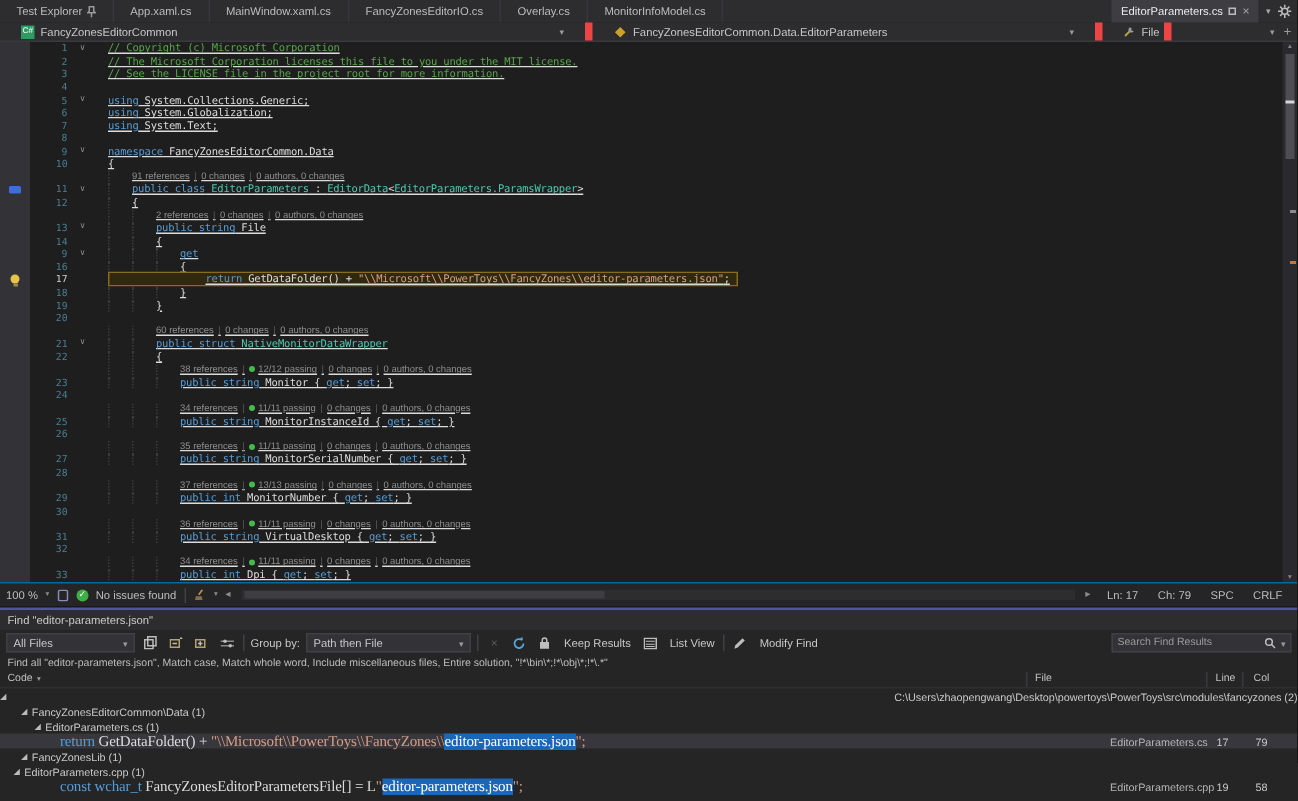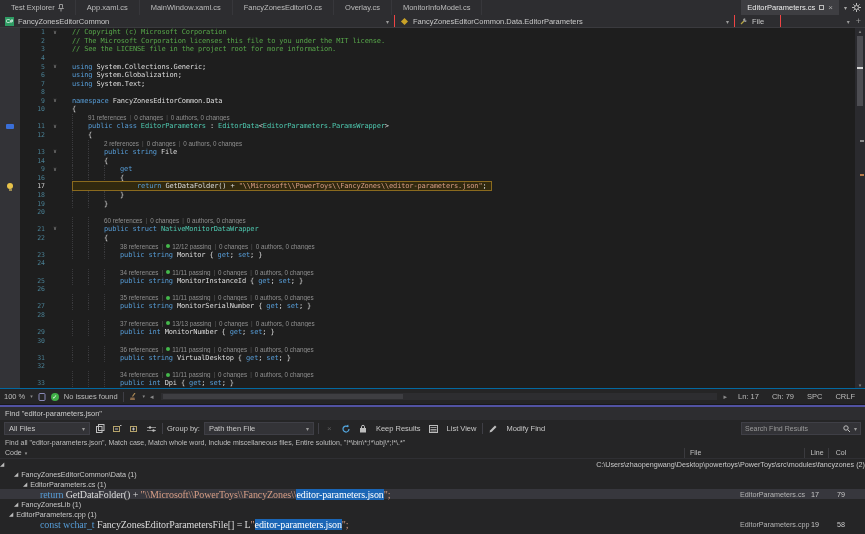--- a/index.html
+++ b/index.html
@@ -10,38 +10,38 @@
   
   .tabrow { height:15px; background:#2d2d30; display:flex; align-items:stretch; font-size:7.5px; color:#bdbdbd; }
   .tab { display:flex; align-items:center; padding:0 11px; gap:3px; border-right:1px solid #37373b; white-space:nowrap; }
   .tabrow-right { margin-left:auto; display:flex; align-items:center; gap:5px; padding-right:4px; }
   .tab-active { display:flex; align-items:center; gap:4px; background:#3e3e42; color:#ececec; padding:0 6px; height:100%; }
   .ticon { color:#a8a8a8; font-size:8px; line-height:1; }
   .pin-sq { width:5px; height:5px; border:1px solid #bcbcbc; display:inline-block; }
 
   
   .navrow { height:13px; background:#2d2d30; border-bottom:1px solid #3a3a3e; display:flex; align-items:stretch; font-size:7.5px; color:#c8c8c8; }
-  .combo { display:flex; align-items:center; gap:4px; padding:0 5px; border-right:1px solid #ef4444; }
+  .combo { display:flex; align-items:center; gap:4px; padding:0 14px; border-right:5px solid #ef4444; }
   .combo .caret { margin-left:auto; color:#9a9a9a; font-size:6px; }
   .combo-project { width:395px; }
   .combo-type { width:340px; }
   .combo-member { width:46px; }
   .nav-right { margin-left:auto; display:flex; align-items:center; gap:6px; padding-right:4px; color:#9a9a9a; }
   .csproj { width:9px; height:9px; background:#2e9b63; color:#fff; font-size:5.5px; line-height:9px; text-align:center; flex:none; }
   .clsicon { width:5px; height:5px; background:#c9a227; transform:rotate(45deg); flex:none; margin:0 2px; }
 
   
   .editor { position:relative; height:360px; background:linear-gradient(90deg,#333337 0 20px,#1e1e1e 20px); overflow:hidden; }
   .code-area { position:absolute; left:0; top:0; right:10px; bottom:0; display:flex; flex-direction:column; }
   .erow { height:8.571px; display:flex; align-items:center; white-space:pre; }
   .gm { width:20px; height:100%; flex:none; display:flex; align-items:center; justify-content:center; }
   .ln { width:30px; flex:none; text-align:right; padding-right:5px; font-family:"DejaVu Sans Mono",monospace; font-size:6.5px; color:#497f93; }
   .ln.cur { color:#d0d0d0; }
   .fd { width:10px; flex:none; color:#8c8c8c; font-size:5.5px; text-align:center; line-height:1; }
-  .ct { flex:1; display:flex; align-items:stretch; padding-left:12px; font-family:"DejaVu Sans Mono",monospace; font-size:7px; letter-spacing:-0.15px; color:#dcdcdc; overflow:hidden; }
+  .ct { flex:1; display:flex; align-items:stretch; padding-left:12px; font-family:"DejaVu Sans Mono",monospace; font-size:7px; letter-spacing:-0.15px; color:#dcdcdc; overflow:hidden;text-decoration:underline; }
   .ct > *, .hlbox > * { display:flex; align-items:center; }
   .ind { width:16px; flex:none; border-left:1px dotted #3a3a3d; }
   .hlbox { display:flex; border:1px solid #8a6a1e; background:#31290f; padding-right:4px; }
   .tk-kw { color:#569cd6; } .tk-ty { color:#4ec9b0; } .tk-com { color:#57a64a; }
   .tk-str { color:#d69d85; } .tk-pl { color:#dcdcdc; }
   .lens { font-family:"Liberation Sans",sans-serif; font-size:6.3px; letter-spacing:0; color:#8f8f8f; display:flex; align-items:center; }
   .lsep { color:#5c5c5c; margin:0 3px; }
   .dot { width:4px; height:4px; border-radius:50%; background:#45b94c; margin-right:2px; flex:none; }
   .bulb { width:6px; height:6px; border-radius:50%; background:#e8c34a; position:relative; }
   .bulb:after { content:""; position:absolute; left:1.5px; top:6px; width:3px; height:1.5px; background:#9a8a50; }

